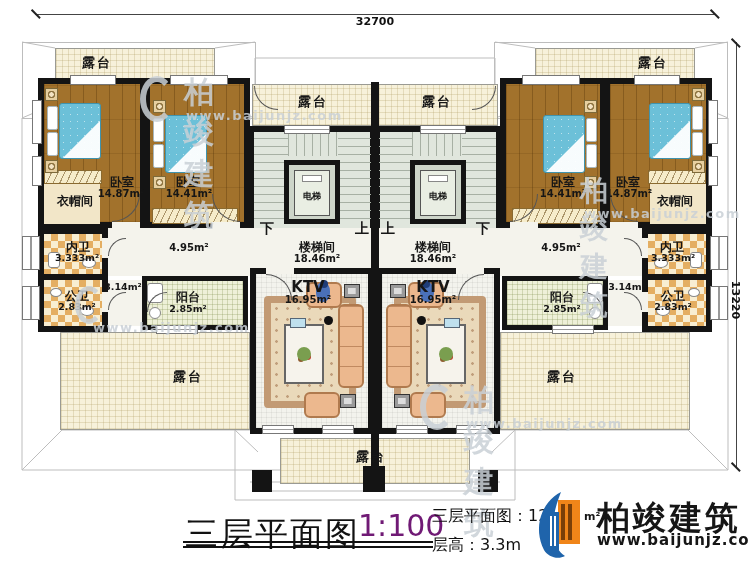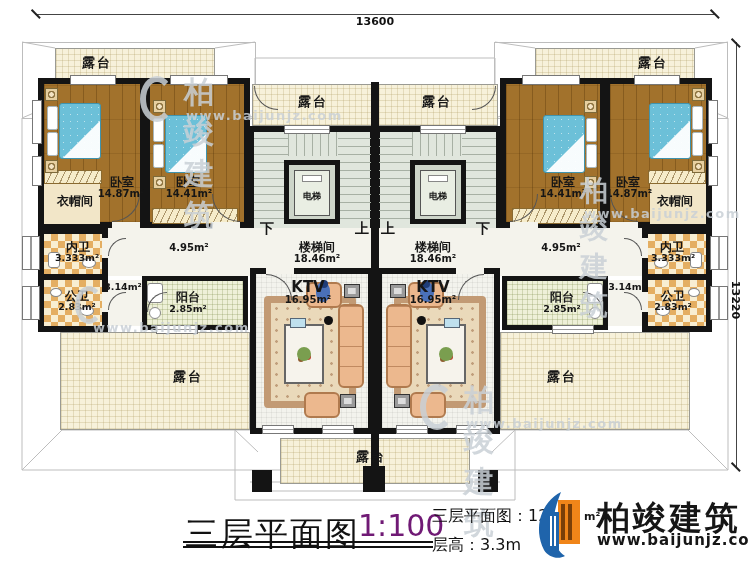--- a/index.html
+++ b/index.html
@@ -316,21 +316,21 @@
   <span class="t updown" style="left:483px;top:228px;">下</span>
 
   <span class="t ktvname" style="left:308px;top:287px;">KTV</span>
   <span class="t area" style="left:308px;top:300px;">16.95m²</span>
   <span class="t ktvname" style="left:433px;top:287px;">KTV</span>
   <span class="t area" style="left:433px;top:300px;">16.95m²</span>
 
   <i class="abs dimline" style="left:35px;top:14px;width:680px;height:1px;"></i>
   <i class="abs tick" style="left:30px;top:13px;"></i>
   <i class="abs tick" style="left:709px;top:13px;"></i>
-  <span class="t dimtxt" style="left:375px;top:21px;">13600</span>
+  <span class="t dimtxt" style="left:375px;top:21px;">32700</span>
   <i class="abs dimline" style="left:736px;top:42px;width:1px;height:426px;"></i>
   <i class="abs tick" style="left:730px;top:42px;"></i>
   <i class="abs tick" style="left:730px;top:466px;"></i>
   <span class="t dimtxt" style="left:735px;top:300px;transform:translate(-50%,-50%) rotate(90deg);">13220</span>
 
   <div class="abs wm" style="left:140px;top:72px;">
     <i class="abs" style="left:0;top:4px;width:34px;height:46px;border:6px solid #c9d0d6;border-right-color:rgba(0,0,0,0);border-radius:50%;box-sizing:border-box;"></i>
     <span class="abs wmtxt" style="left:44px;top:0;font-size:30px;">柏竣建筑</span>
     <span class="abs wmurl" style="left:46px;top:36px;font-size:13px;">www.baijunjz.com</span>
   </div>

